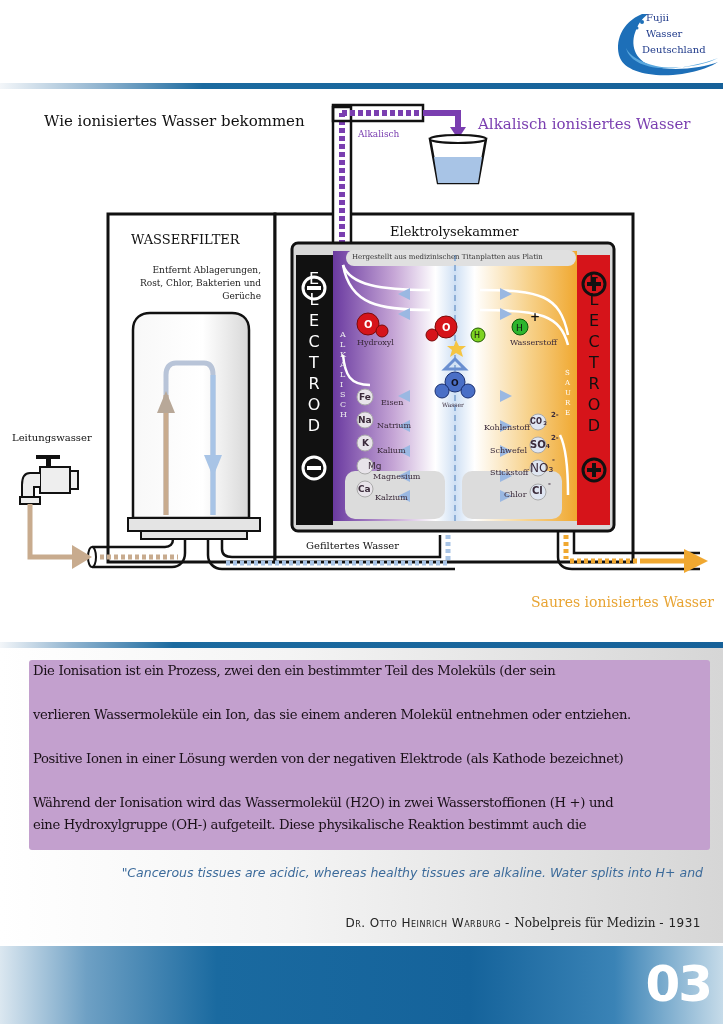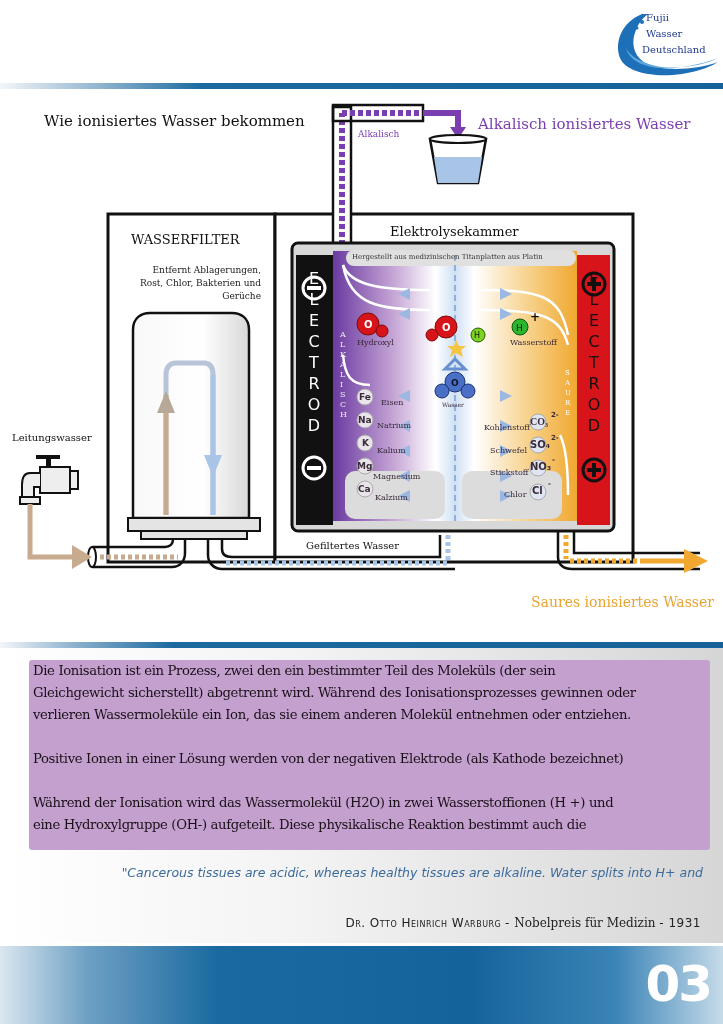--- a/index.html
+++ b/index.html
@@ -224,43 +224,42 @@
 <div class="ion-label" style="left:357px;top:338px">Hydroxyl</div>
 <div class="ion-label" style="left:510px;top:338px">Wasserstoff</div>
 <div class="ion-label" style="left:442px;top:401px;font-size:6px">Wasser</div>
 
 <div class="ion-label" style="left:359px;top:392px;font-family:'DejaVu Sans',sans-serif;font-weight:bold;font-size:9px">Fe</div>
 <div class="ion-label" style="left:381px;top:398px">Eisen</div>
 <div class="ion-label" style="left:358px;top:415px;font-family:'DejaVu Sans',sans-serif;font-weight:bold;font-size:9px">Na</div>
 <div class="ion-label" style="left:377px;top:421px">Natrium</div>
 <div class="ion-label" style="left:362px;top:438px;font-family:'DejaVu Sans',sans-serif;font-weight:bold;font-size:9px">K</div>
 <div class="ion-label" style="left:377px;top:446px">Kalium</div>
-<div class="ion-label" style="left:357px;top:461px;font-family:'DejaVu Sans',sans-serif;font-weight:bold;font-size:9px">Mg</div>
+<div class="ion-label" style="left:368px;top:461px;font-family:'DejaVu Sans',sans-serif;font-weight:normal;font-size:9px">Mg</div>
 <div class="ion-label" style="left:373px;top:472px">Magnesium</div>
 <div class="ion-label" style="left:358px;top:484px;font-family:'DejaVu Sans',sans-serif;font-weight:bold;font-size:9px">Ca</div>
 <div class="ion-label" style="left:375px;top:493px">Kalzium</div>
 
 <div class="ion-label" style="left:484px;top:423px">Kohlenstoff</div>
-<div class="ion-label" style="left:530px;top:416px;font-family:Liberation Serif, serif;font-weight:bold;font-size:10px">CO₃</div>
+<div class="ion-label" style="left:530px;top:416px;font-family:Liberation Mono, monospace;font-weight:bold;font-size:10px">CO₃</div>
 <div class="ion-label" style="left:551px;top:411px;font-family:'DejaVu Sans',sans-serif;font-weight:bold;font-size:7px">2-</div>
 <div class="ion-label" style="left:490px;top:446px">Schwefel</div>
 <div class="ion-label" style="left:530px;top:439px;font-family:'DejaVu Sans',sans-serif;font-weight:bold;font-size:10px">SO₄</div>
 <div class="ion-label" style="left:551px;top:434px;font-family:'DejaVu Sans',sans-serif;font-weight:bold;font-size:7px">2-</div>
 <div class="ion-label" style="left:490px;top:468px">Stickstoff</div>
-<div class="ion-label" style="left:530px;top:461px;font-family:'DejaVu Sans',sans-serif;font-weight:bold;font-size:10px">NO₃</div>
+<div class="ion-label" style="left:530px;top:461px;font-family:'DejaVu Sans',sans-serif;font-weight:normal;font-size:12px">NO₃</div>
 <div class="ion-label" style="left:552px;top:456px;font-family:'DejaVu Sans',sans-serif;font-weight:bold;font-size:7px">-</div>
 <div class="ion-label" style="left:504px;top:490px">Chlor</div>
 <div class="ion-label" style="left:532px;top:485px;font-family:'DejaVu Sans',sans-serif;font-weight:bold;font-size:10px">Cl</div>
 <div class="ion-label" style="left:548px;top:480px;font-family:'DejaVu Sans',sans-serif;font-weight:bold;font-size:7px">-</div>
 
 <div class="abs section-line"></div>
 <div class="abs gray-band"></div>
 <div class="abs purple-box">
   <div class="para" style="top:0px">Die Ionisation ist ein Prozess, zwei den ein bestimmter Teil des Moleküls (der sein</div>
-  <div class="para" style="top:22px">Gleichgewicht sicherstellt) abgetrennt wird. Während des Ionisationsprozesses gewinnen oder</div>
   <div class="para" style="top:88px">Positive Ionen in einer Lösung werden von der negativen Elektrode (als Kathode bezeichnet)</div>
   <div class="para" style="top:44px">verlieren Wassermoleküle ein Ion, das sie einem anderen Molekül entnehmen oder entziehen.</div>
   <div class="para" style="top:132px">Während der Ionisation wird das Wassermolekül (H2O) in zwei Wasserstoffionen (H +) und</div>
   <div class="para" style="top:154px">eine Hydroxylgruppe (OH-) aufgeteilt. Diese physikalische Reaktion bestimmt auch die</div>
 </div>
 
 <div class="abs quote">
   <div>"Cancerous tissues are acidic, whereas healthy tissues are alkaline. Water splits into H+ and</div>
 </div>
 <div class="abs author">

